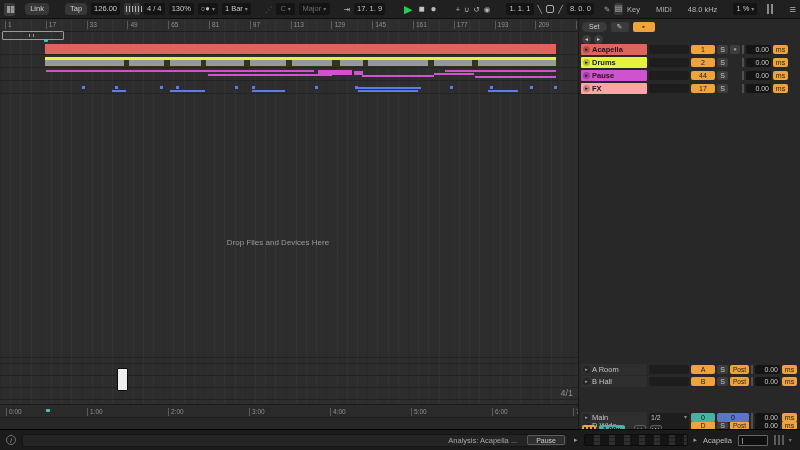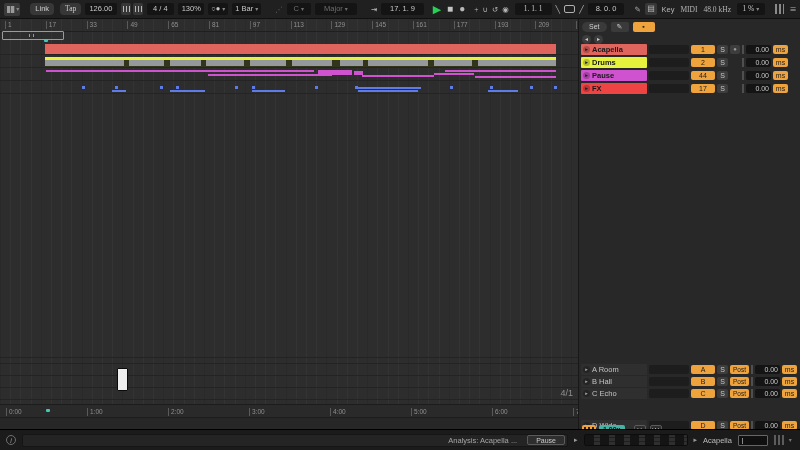--- a/index.html
+++ b/index.html
@@ -10,21 +10,21 @@
   
   #topbar { position:absolute; left:0; top:0; width:800px; height:19px; background:#202020;
     border-bottom:1px solid #101010; display:flex; align-items:center; padding:0 4px; white-space:nowrap; }
   .tb-btn { background:#373737; color:#cdcdcd; border-radius:4px; height:12px; line-height:12px;
     padding:0 5px; font-size:7.5px; }
   .tb-box { background:#141414; color:#c8c8c8; border-radius:2px; height:12px; line-height:12px;
     text-align:center; font-size:7.5px; padding:0 3px; }
   .tb-txt { color:#b5b5b5; font-size:7.5px; }
   .dim { color:#6e6e6e !important; }
   .caret { font-size:6px; color:#8a8a8a; margin-left:2px; }
-  .ml4{margin-left:4px;} .ml6{margin-left:6px;font-family:Liberation Serif, serif;} .ml10{margin-left:10px;} .ml14{margin-left:14px;}
+  .ml4{margin-left:4px;} .ml6{margin-left:16px;} .ml10{margin-left:10px;} .ml14{margin-left:14px;}
   .icon-sq { display:inline-block; width:14px; height:12px; background:#373737; border-radius:2px;
     text-align:center; line-height:12px; color:#bdbdbd; font-size:8px; }
   #ctrl-icon { width:18px; height:13px; background:#3a3a3a; border-radius:2px; position:relative; }
   #ctrl-icon::before { content:""; position:absolute; left:3px; top:3px; width:8px; height:7px;
     background:linear-gradient(90deg,#9a9a9a 0 3px, #555 3px 4px, #9a9a9a 4px 7px, #555 7px 8px); }
   #ctrl-icon::after { content:"▾"; position:absolute; right:1px; top:2px; font-size:6px; color:#888; }
   .nudge { display:inline-block; width:11px; height:12px; background:#373737; border-radius:2px; position:relative; }
   .nudge::before { content:""; position:absolute; left:2px; top:3px; width:7px; height:6px;
     background:repeating-linear-gradient(90deg,#b5b5b5 0 1px, transparent 1px 3px); }
   .play-glyph { color:#24d154; font-size:11px; }
@@ -227,20 +227,21 @@
         <div style="left: 530px; width: 3px; top: 4px; height: 3px; background: rgb(94, 123, 230);"></div>
         <div style="left: 554px; width: 3px; top: 4px; height: 3px; background: rgb(94, 123, 230);"></div>
         <div style="left: 112px; width: 14px; top: 8px; height: 1.5px; background: rgb(94, 123, 230);"></div>
         <div style="left: 170px; width: 35px; top: 8px; height: 1.5px; background: rgb(94, 123, 230);"></div>
         <div style="left: 252px; width: 33px; top: 8px; height: 1.5px; background: rgb(94, 123, 230);"></div>
         <div style="left: 355px; width: 66px; top: 5px; height: 1.5px; background: rgb(94, 123, 230);"></div>
         <div style="left: 358px; width: 60px; top: 8px; height: 1.5px; background: rgb(94, 123, 230);"></div>
         <div style="left: 488px; width: 30px; top: 8px; height: 1.5px; background: rgb(94, 123, 230);"></div>
       </div>
 
+    <div id="drop-hint">Drop Files and Devices Here</div>
 
     <div class="ret-line" style="top:338px"></div>
     <div class="ret-line" style="top:344px"></div>
     <div class="ret-line" style="top:356px"></div>
     <div class="ret-line" style="top:368px"></div>
     <div class="ret-line" style="top:380px"></div>
 
     <div id="white-clip"></div>
     <div id="grid-label">4/1</div>
 
@@ -307,21 +308,21 @@
       <div class="slot"></div>
       <div class="numbox" style="background: rgb(239, 163, 61);">44</div>
       <div class="sbtn">S</div>
       <div class="armslot"></div>
       <div class="meterbar"></div>
       <div class="valbox">0.00</div>
       <div class="unitbox" style="background: rgb(239, 163, 61);">ms</div>
     </div>
 
     <div class="hrow" style="top:63px">
-      <div class="tname" style="background: #ef4444;">
+      <div class="tname" style="background: #fca5a5;">
         <span class="fold">▸</span>
         <span>FX</span>
       </div>
       <div class="slot"></div>
       <div class="numbox" style="background: rgb(239, 163, 61);">17</div>
       <div class="sbtn">S</div>
       <div class="armslot"></div>
       <div class="meterbar"></div>
       <div class="valbox">0.00</div>
       <div class="unitbox" style="background: rgb(239, 163, 61);">ms</div>
@@ -348,48 +349,50 @@
       </div>
       <div class="slot"></div>
       <div class="numbox" style="background: rgb(239, 163, 61);">B</div>
       <div class="sbtn">S</div>
       <div class="postbtn" style="background: rgb(239, 163, 61);">Post</div>
       <div class="meterbar"></div>
       <div class="valbox">0.00</div>
       <div class="unitbox" style="background: rgb(239, 163, 61);">ms</div>
     </div>
 
-    <div class="hrow" style="top:368px">
-      <div class="tname rname">
-        <span class="fold">▸</span>
-        <span>C Echo</span>
-      </div>
-      <div class="slot"></div>
-      <div class="numbox" style="background: rgb(239, 163, 61);">C</div>
-      <div class="sbtn">S</div>
-      <div class="postbtn" style="background: rgb(239, 163, 61);">Post</div>
-      <div class="meterbar"></div>
-      <div class="valbox">0.00</div>
-      <div class="unitbox" style="background: rgb(239, 163, 61);">ms</div>
-    </div>
 
     <div class="hrow" style="top:400px">
       <div class="tname rname">
         <span class="fold">▸</span>
         <span>D Wide</span>
       </div>
       <div class="slot"></div>
       <div class="numbox" style="background: rgb(239, 163, 61);">D</div>
       <div class="sbtn">S</div>
       <div class="postbtn" style="background: rgb(239, 163, 61);">Post</div>
       <div class="meterbar"></div>
       <div class="valbox">0.00</div>
       <div class="unitbox" style="background: rgb(239, 163, 61);">ms</div>
     </div>
 
+    <div class="hrow" style="top:392px">
+      <div class="tname rname">
+        <span class="fold">▸</span>
+        <span>Main</span>
+      </div>
+      <div class="routing-dd">
+        <span>1/2</span>
+          <span class="caret">▾</span>
+      </div>
+      <div class="lvlbox" style="width: 24px; background: rgb(70, 178, 165);">0</div>
+      <div class="lvlbox" style="width: 32px; background: rgb(90, 116, 200);">0</div>
+      <div class="meterbar"></div>
+      <div class="valbox">0.00</div>
+      <div class="unitbox" style="background: rgb(239, 163, 61);">ms</div>
+    </div>
 
     <div id="zoom-row">
       <span class="kbd-icon" style="background: rgb(239, 163, 61);"></span>
       <span class="zoombox" style="background: rgb(70, 178, 165);">1.00x</span>
       <span class="hw-btn">H</span>
       <span class="hw-btn">W</span>
     </div>
   </div>
 
   <div id="statusbar">

